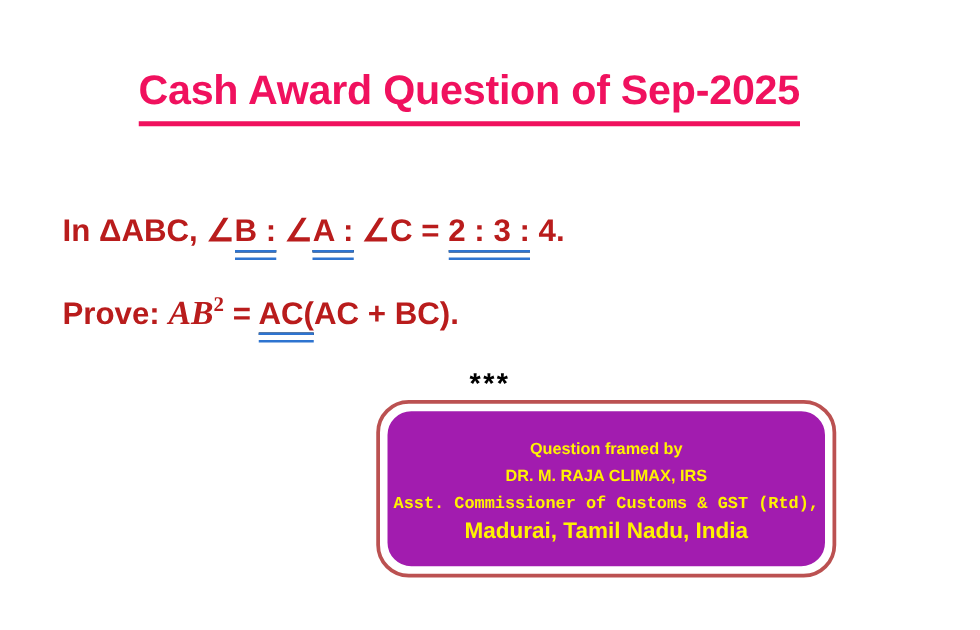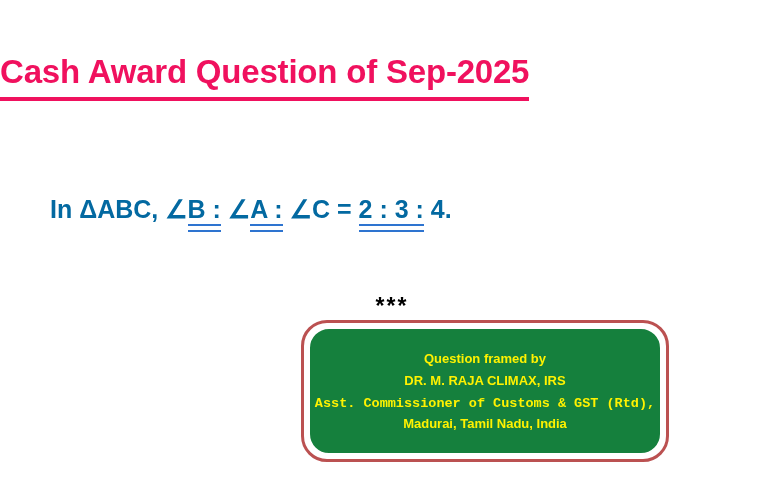--- a/index.html
+++ b/index.html
@@ -21,45 +21,44 @@
     width: 784px;
     height: 504px;
   }
 
   
   .title-row {
     position: absolute;
     left: 0;
     top: 52px;
     width: 640px;
-    text-align: left;
+    text-align: right;
     text-decoration: underline;
   }
   .title-text {
     display: inline-block;
     font-family: "Liberation Sans", sans-serif;
     font-size: 33px;
     font-weight: bold;
     color: #F0115E;
     letter-spacing: -0.2px;
     line-height: 40px;
     padding-bottom: 5px;
     border-bottom: 4px solid #F0115E;
   }
 
   
   .line {
     position: absolute;
     font-family: "Liberation Sans", sans-serif;
     font-size: 25px;
     font-weight: bold;
-    color: #0369a1;
+    color: #b91c1c;
     white-space: nowrap;
     line-height: 30px;
-    margin-top: 24px;
   }
   .line-1 { left: 50px; top: 170px; }
   .line-2 { left: 50px; top: 235px; }
 
   
   .mathrun {
     font-family: "Liberation Serif", serif;
     font-style: italic;
     font-weight: bold;
     font-size: 27px;
@@ -114,53 +113,56 @@
     border-radius: 26px;
     background: #ffffff;
   }
   .credit-inner {
     position: absolute;
     left: 4px;
     top: 4px;
     right: 4px;
     bottom: 4px;
     box-sizing: border-box;
-    background: #15803d;
+    background: #a21caf;
     border: 2px solid #ffffff;
     border-radius: 21px;
     display: flex;
     flex-direction: column;
     align-items: center;
     justify-content: center;
   }
   .credit-line {
     color: #FFF200;
     font-family: "Liberation Sans", sans-serif;
     font-weight: bold;
     text-align: center;
     white-space: nowrap;
   }
   .credit-l1 { font-size: 13px; line-height: 19px; }
   .credit-l2 { font-size: 13px; line-height: 26px; }
   .credit-l3 { font-size: 13.5px; line-height: 20px; font-family: Liberation Mono, monospace; }
-  .credit-l4 { font-size: 13px; line-height: 20px; }
+  .credit-l4 { font-size: 18px; line-height: 20px; }
 </style>
 </head>
 <body>
 
 <div id="page">
 
   <div class="title-row">
     <span class="title-text">Cash Award Question of Sep-2025</span>
   </div>
 
   <div class="line line-1">
     <span>In ΔABC, ∠</span><span class="mark">B :</span><span> ∠</span><span class="mark">A :</span><span> ∠C = </span><span class="mark">2 :</span><span class="mark"> 3 :</span><span> 4.</span>
   </div>
 
+  <div class="line line-2">
+    <span>Prove: </span><span class="mathrun"><span>AB</span><sup>2</sup></span><span> = </span><span class="mark">AC(</span><span>AC + BC).</span>
+  </div>
 
   <div class="asterisks">***</div>
 
   <div class="credit-outer">
     <div class="credit-inner">
       <div class="credit-line credit-l1">Question framed by</div>
       <div class="credit-line credit-l2">DR. M. RAJA CLIMAX, IRS</div>
       <div class="credit-line credit-l3">Asst. Commissioner of Customs &amp; GST (Rtd),</div>
       <div class="credit-line credit-l4">Madurai, Tamil Nadu, India</div>
     </div>

